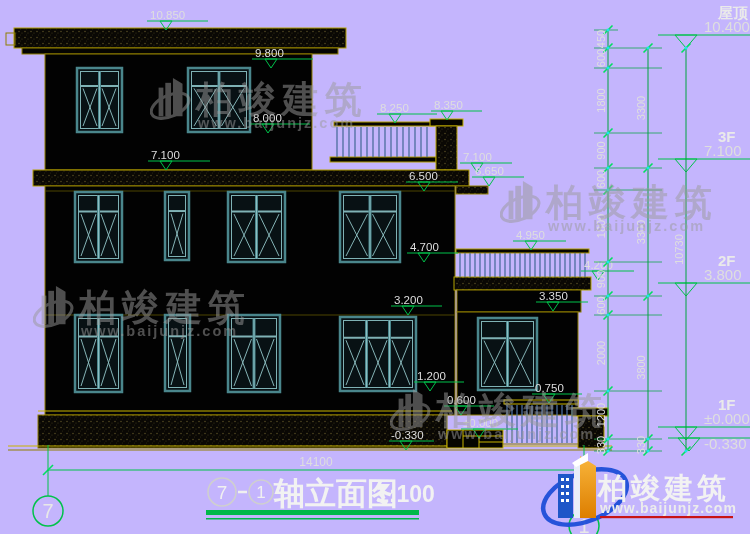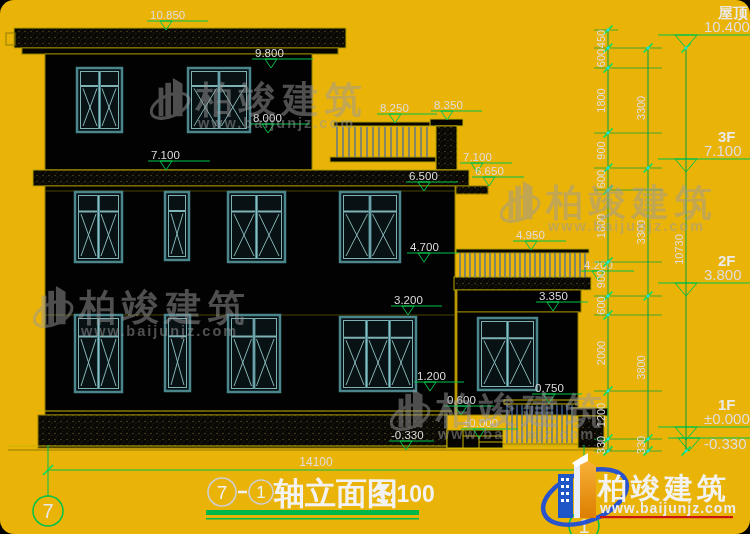--- a/index.html
+++ b/index.html
@@ -1,16 +1,16 @@
 <!DOCTYPE html>
 <html><head>
 <meta charset="utf-8">
 <style>
   html,body{margin:0;padding:0;background:#000;}
-  #stage{position:relative;width:750px;height:534px;background:#eab308;overflow:hidden;border-radius:14px;}
+  #stage{position:relative;width:750px;height:534px;background:#c4b5fd;overflow:hidden;}
   svg{display:block;}
   svg text{font-family:"Liberation Sans","DejaVu Sans",sans-serif;}
   .dimtxt{fill:#dedede;}
 </style>
 </head>
 <body>
 
 <div id="stage">
 <svg id="cad" width="750" height="534" viewBox="0 0 750 534">
   <defs>

